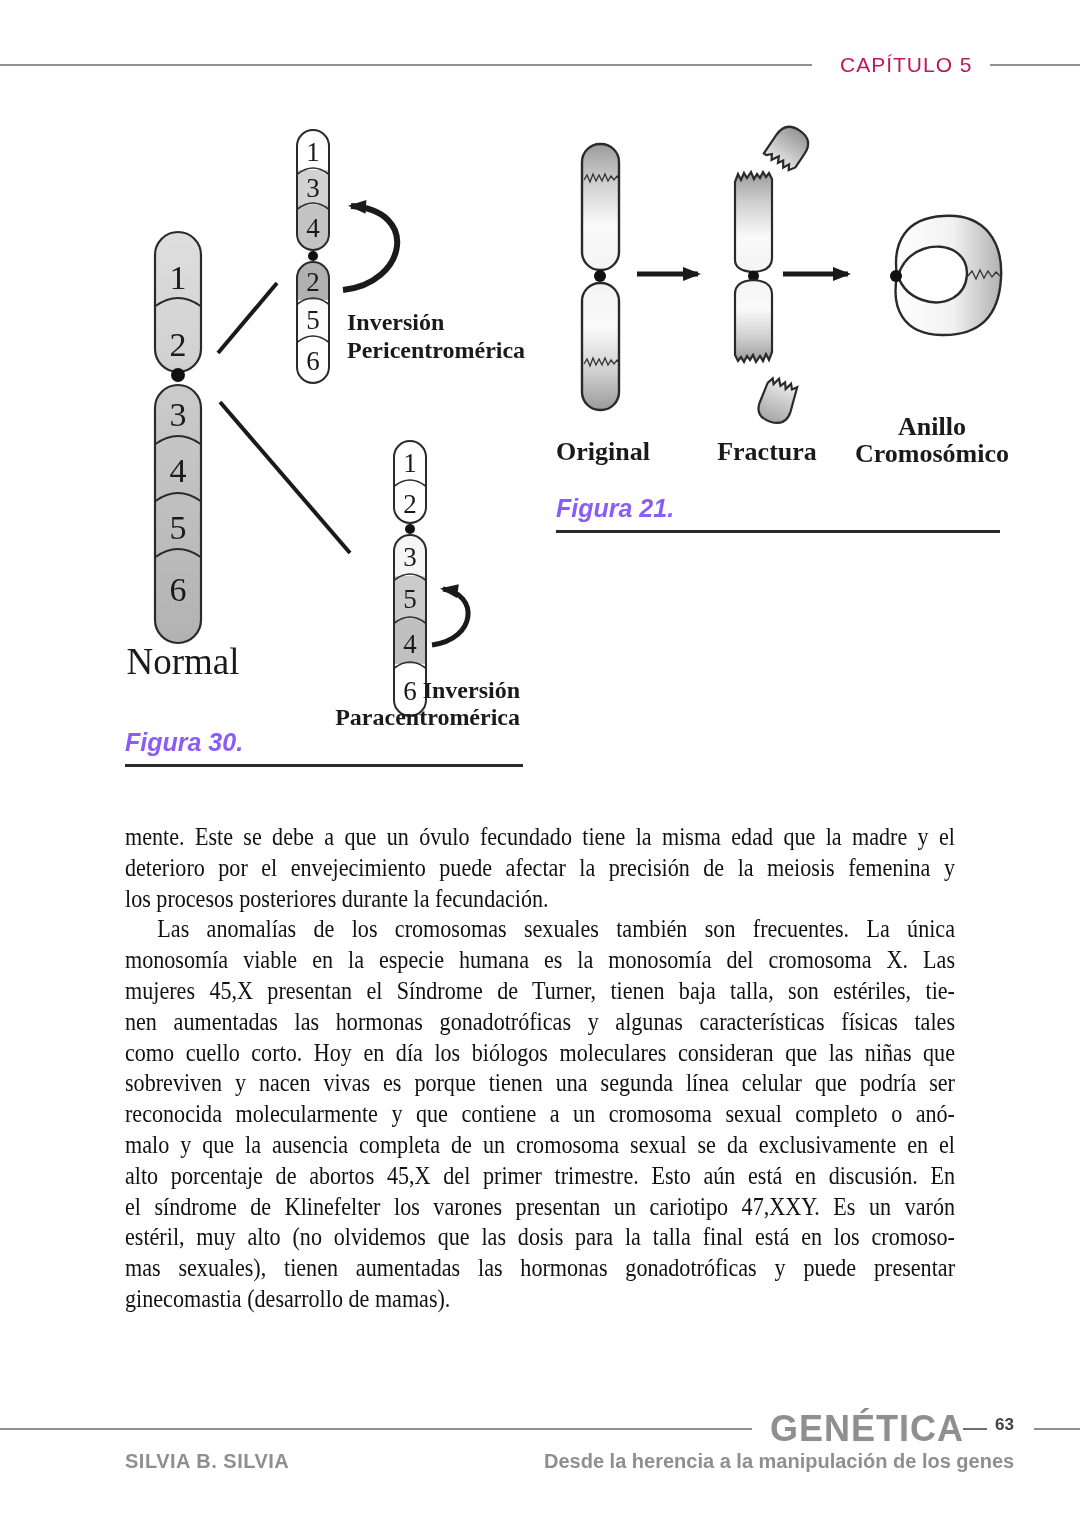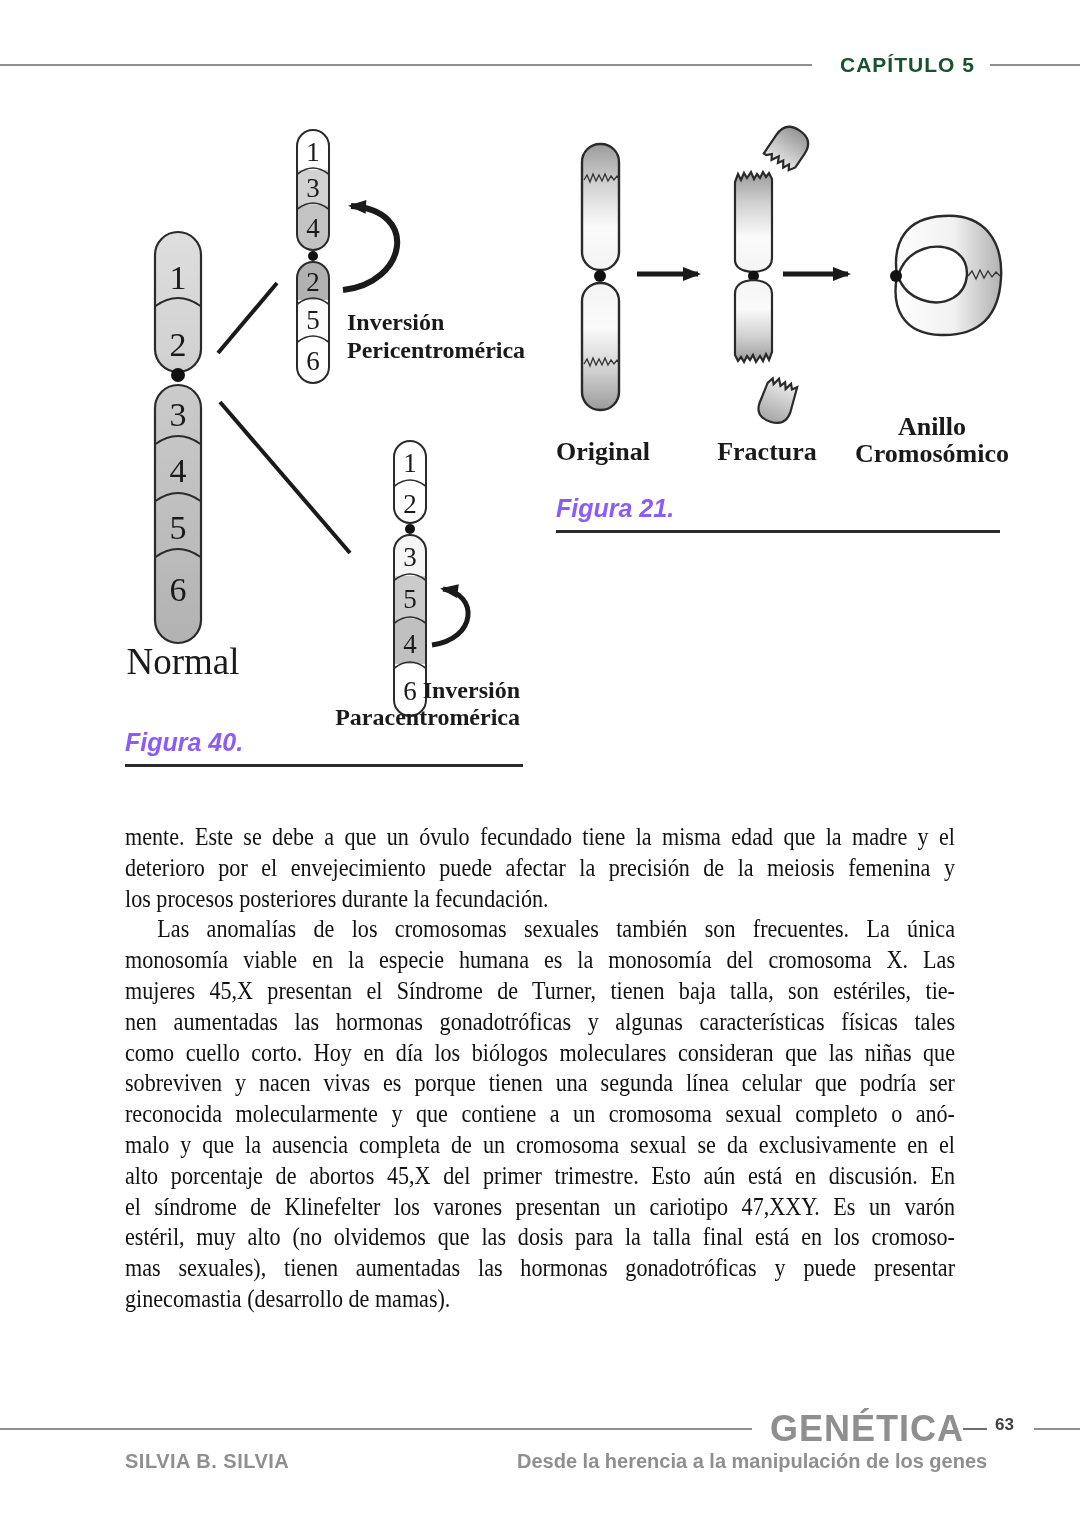--- a/index.html
+++ b/index.html
@@ -5,22 +5,22 @@
   html,body { margin:0; padding:0; background:#e9e9e9; }
   .page {
     position:relative; width:1080px; height:1524px; margin:0 auto;
     background:#ffffff; overflow:hidden;
     font-family:"Liberation Serif", serif; color:#141414;
   }
   
   .rule { position:absolute; height:2px; background:#8f8f8f; }
   .chapter-title {
     position:absolute; left:840px; top:53px;
-    font-family:"Liberation Sans", sans-serif; font-weight:bold;
-    font-size:21px; letter-spacing:1px; color:#14532d; white-space:nowrap;
+    font-family:"Liberation Sans", sans-serif; font-weight:normal;
+    font-size:21px; letter-spacing:1px; color:#be185d; white-space:nowrap;
   }
   
   svg { position:absolute; overflow:visible; }
   .fig-caption {
     position:absolute; font-family:"Liberation Sans", sans-serif;
     font-weight:bold; font-style:italic; font-size:25px; color:#8b5cf6;
     white-space:nowrap;
   }
   .caption-rule { position:absolute; height:3px; background:#2b2b2b; }
   .seg-num { font-family:"Liberation Serif", serif; fill:#1a1a1a; }
@@ -46,21 +46,21 @@
     position:absolute; left:995px; top:1415px;
     font-family:"Liberation Sans", sans-serif; font-weight:bold;
     font-size:17px; color:#404040;
   }
   .footer-author {
     position:absolute; left:125px; top:1450px;
     font-family:"Liberation Sans", sans-serif; font-weight:bold;
     font-size:20px; letter-spacing:0.5px; color:#8f8f8f; white-space:nowrap;
   }
   .footer-tagline {
-    position:absolute; left:517px; top:1450px; width:441px; text-align:right;
+    position:absolute; left:544px; top:1450px; width:441px; text-align:right;
     font-family:"Liberation Sans", sans-serif; font-weight:bold;
     font-size:20px; color:#8f8f8f; white-space:nowrap;
   }
 </style>
 </head>
 <body>
 
 <div class="page">
 
   <div class="rule" style="left:0; top:64px; width:812px;"></div>
@@ -159,21 +159,21 @@
       <text class="seg-num" font-size="27" text-anchor="middle" x="285" y="448">3</text>
       <text class="seg-num" font-size="27" text-anchor="middle" x="285" y="490">5</text>
       <text class="seg-num" font-size="27" text-anchor="middle" x="285" y="535">4</text>
       <text class="seg-num" font-size="27" text-anchor="middle" x="285" y="582">6</text>
       <path d="M307,527 C352,521 354,476 318,471" fill="none" stroke="#1a1a1a" stroke-width="5" marker-end="url(#ah)"></path>
       <text class="inv-label" text-anchor="end" x="395" y="580">Inversión</text>
       <text class="inv-label" text-anchor="end" x="395" y="607">Paracentromérica</text>
     </g>
   </svg>
 
-  <div class="fig-caption" style="left:125px; top:728px;">Figura 40.</div>
+  <div class="fig-caption" style="left:125px; top:728px;">Figura 30.</div>
   <div class="caption-rule" style="left:125px; top:764px; width:398px;"></div>
 
   <svg style="left:540px; top:110px;" width="460" height="360" viewBox="0 0 460 360">
     <defs>
       <linearGradient id="gArmTop" x1="0" y1="0" x2="0" y2="1">
         <stop offset="0" stop-color="#9b9b9b"></stop>
           <stop offset="0.3" stop-color="#cfcfcf"></stop>
         <stop offset="0.65" stop-color="#fafafa"></stop>
           <stop offset="1" stop-color="#f4f4f4"></stop>
       </linearGradient>

